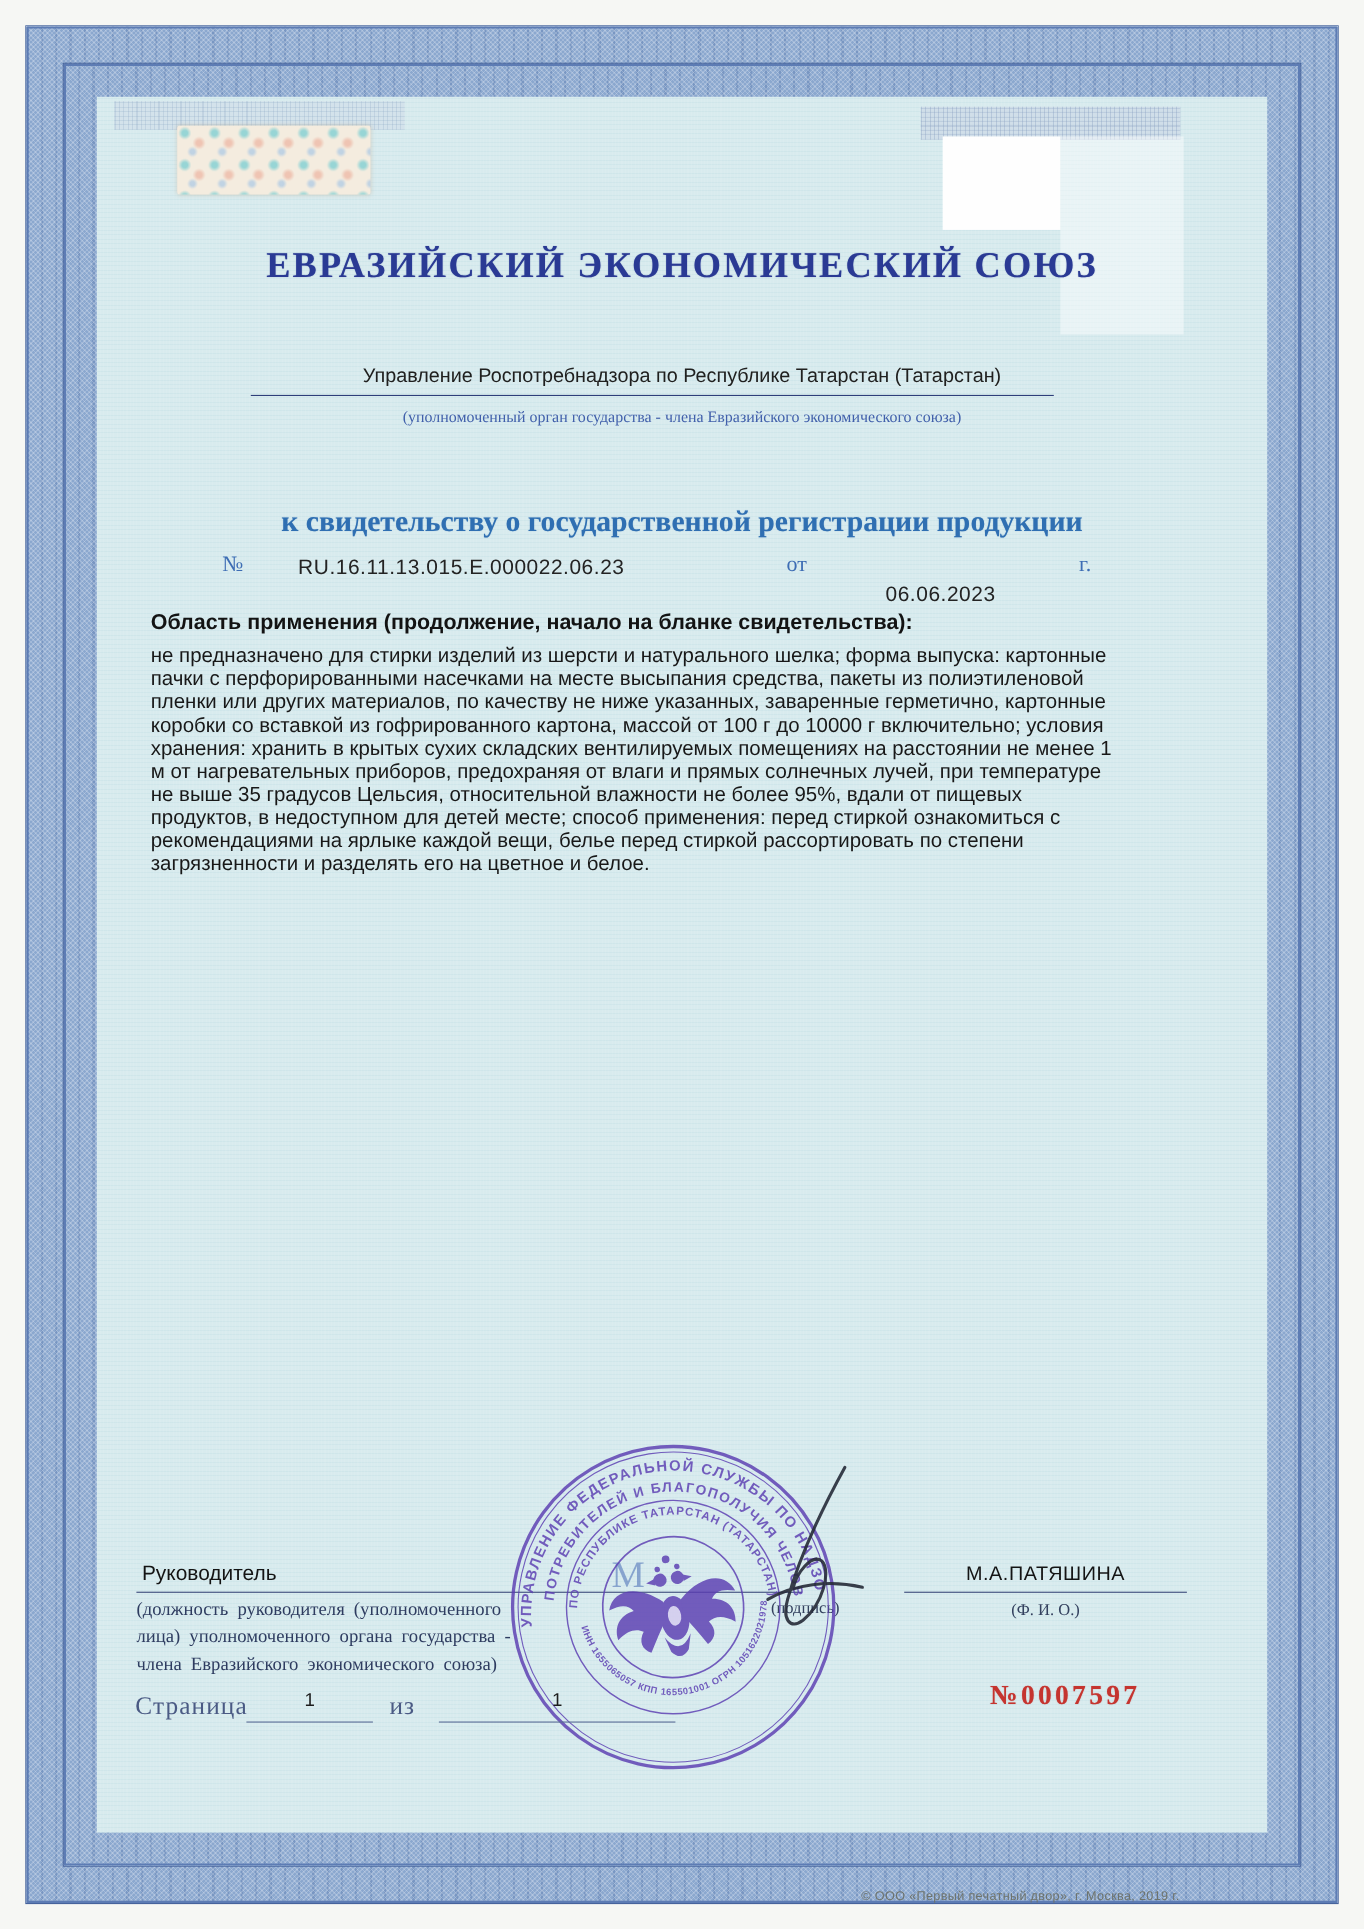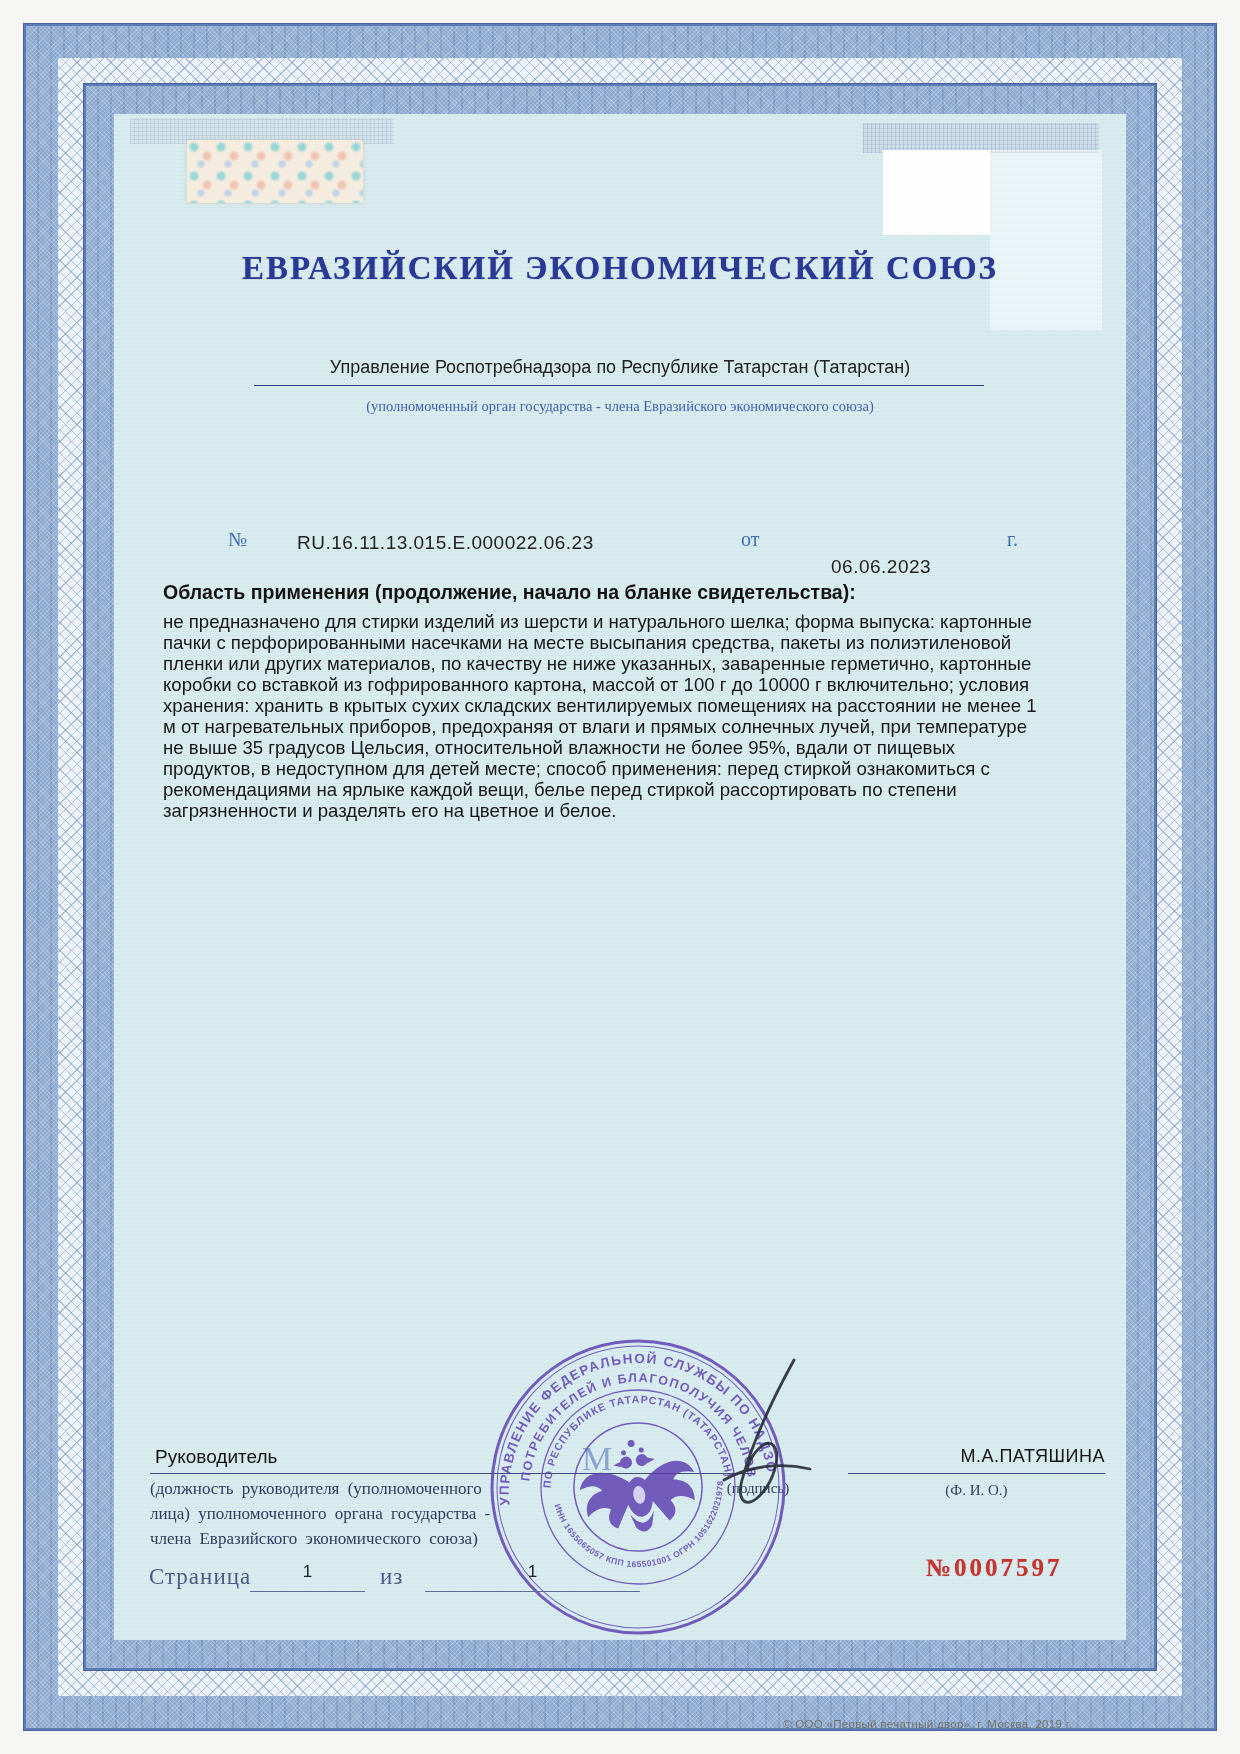--- a/index.html
+++ b/index.html
@@ -19,21 +19,21 @@
       linear-gradient(#8aa7ce,#8aa7ce);
     box-shadow: inset 0 0 0 2px #5d7cb4, 0 0 0 1px #46639c;
   }
   .band-lattice{
     background:
       repeating-linear-gradient(45deg, rgba(122,150,196,.55) 0 1px, rgba(0,0,0,0) 1px 8px),
       repeating-linear-gradient(-45deg, rgba(122,150,196,.55) 0 1px, rgba(0,0,0,0) 1px 8px),
       #eef3fa;
   }
   #frame1{inset:24px;padding:34px;}
-  #frame2{width:100%;height:100%;box-sizing:border-box;padding:26px;}
+  #frame2{width:100%;height:100%;box-sizing:border-box;}
   #frame3{width:100%;height:100%;box-sizing:border-box;padding:30px;}
   #sheet{
     position:relative;width:100%;height:100%;
     background:
       repeating-linear-gradient(90deg, rgba(255,255,255,.07) 0 1px, rgba(0,0,0,0) 1px 3px),
       repeating-linear-gradient(0deg, rgba(155,200,212,.14) 0 1px, rgba(0,0,0,0) 1px 4px),
       #d8ebee;
   }
   
   .scan-grid{
@@ -88,34 +88,35 @@
         <div class="abs scan-grid" style="left:16px;top:4px;width:264px;height:26px;opacity:.55"></div>
         <div class="abs scan-grid" style="left:749px;top:9px;width:236px;height:30px;opacity:.8"></div>
         <div class="abs hologram" style="left:73px;top:26px;width:176px;height:63px;"></div>
         <div class="abs" style="left:769px;top:36px;width:107px;height:85px;background:#fefefe;"></div>
         <div class="abs" style="left:876px;top:36px;width:112px;height:180px;background:rgba(255,255,255,.45);"></div>
 
         <div class="abs center serif" id="union-title">ЕВРАЗИЙСКИЙ ЭКОНОМИЧЕСКИЙ СОЮЗ</div>
         <div class="abs center" id="authority">Управление Роспотребнадзора по Республике Татарстан (Татарстан)</div>
         <div class="abs" id="rule-top"></div>
         <div class="abs center serif" id="authority-note">(уполномоченный орган государства - члена Евразийского экономического союза)</div>
+        <div class="abs center serif" id="doc-subtitle">к свидетельству о государственной регистрации продукции</div>
 
         <div class="abs serif numrow" style="left:114px;">№</div>
         <div class="abs numval" style="left:183px;">RU.16.11.13.015.Е.000022.06.23</div>
         <div class="abs serif numrow" style="left:627px;">от</div>
         <div class="abs numval" style="left:717px;margin-top:24px;">06.06.2023</div>
         <div class="abs serif numrow" style="left:893px;">г.</div>
 
         <div class="abs" id="section-heading">Область применения (продолжение, начало на бланке свидетельства):</div>
         <div class="abs" id="scope-paragraph">не предназначено для стирки изделий из шерсти и натурального шелка; форма выпуска: картонные пачки с перфорированными насечками на месте высыпания средства, пакеты из полиэтиленовой пленки или других материалов, по качеству не ниже указанных, заваренные герметично, картонные коробки со вставкой из гофрированного картона, массой от 100 г до 10000 г включительно; условия хранения: хранить в крытых сухих складских вентилируемых помещениях на расстоянии не менее 1 м от нагревательных приборов, предохраняя от влаги и прямых солнечных лучей, при температуре не выше 35 градусов Цельсия, относительной влажности не более 95%, вдали от пищевых продуктов, в недоступном для детей месте; способ применения: перед стиркой ознакомиться с рекомендациями на ярлыке каждой вещи, белье перед стиркой рассортировать по степени загрязненности и разделять его на цветное и белое.</div>
 
         <div class="abs" style="left:41px;top:1332px;font-size:19px;color:#141414;">Руководитель</div>
         <div class="abs rule" style="left:36px;top:1359px;width:605px;"></div>
         <div class="abs rule" style="left:734px;top:1359px;width:257px;"></div>
-        <div class="abs" style="left:734px;top:1332px;width:257px;text-align:right;font-size:18px;color:#141414;letter-spacing:.5px;">М.А.ПАТЯШИНА</div>
+        <div class="abs" style="left:734px;top:1332px;width:257px;text-align:center;font-size:18px;color:#141414;letter-spacing:.5px;">М.А.ПАТЯШИНА</div>
         <div class="abs serif caption" style="left:574px;top:1366px;width:140px;text-align:center;">(подпись)</div>
         <div class="abs serif caption" style="left:790px;top:1368px;width:145px;text-align:center;">(Ф. И. О.)</div>
 
         <div class="abs serif note-line" style="left:36px;top:1362px;">(должность руководителя (уполномоченного</div>
         <div class="abs serif note-line" style="left:36px;top:1387px;">лица) уполномоченного органа государства -</div>
         <div class="abs serif note-line" style="left:36px;top:1412px;">члена Евразийского экономического союза)</div>
 
         <div class="abs serif" id="stamp-mark">М</div>
 
         <div class="abs" id="stamp-wrap">

